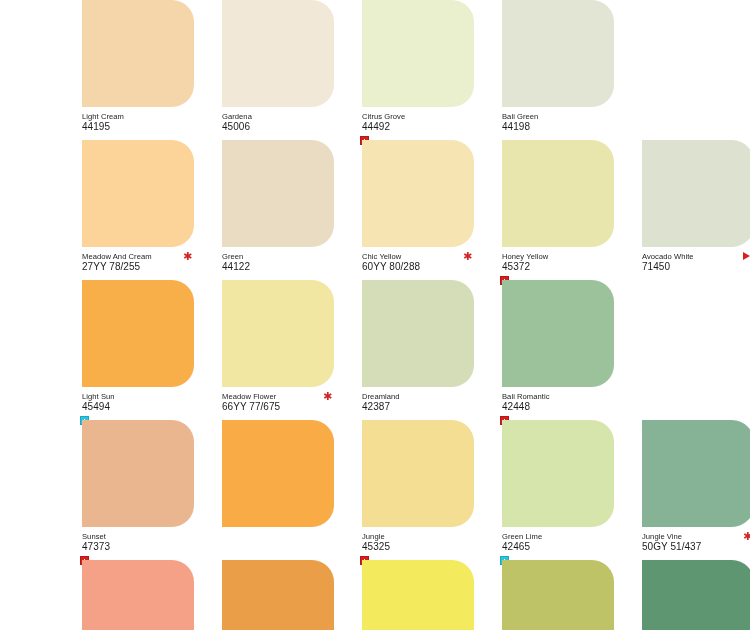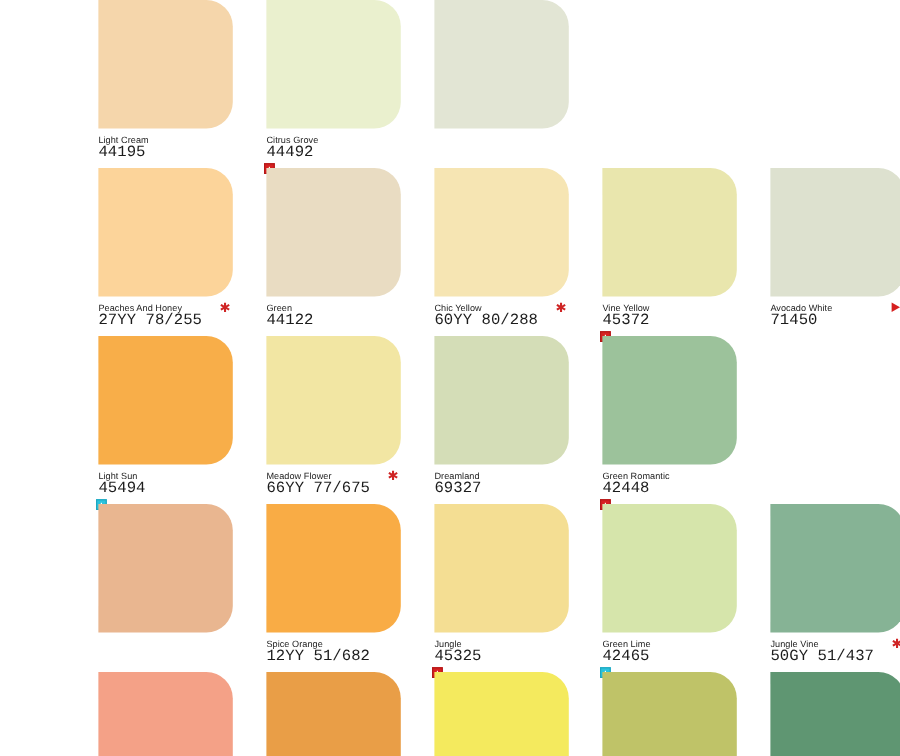--- a/index.html
+++ b/index.html
@@ -67,26 +67,26 @@
   .swatch-name {
     font-size: 7.6px;
     line-height: 9.5px;
     color: #1c1c1c;
     letter-spacing: 0.05px;
     white-space: nowrap;
     font-family: "Liberation Sans", sans-serif;
   }
 
   .swatch-code {
-    font-size: 13px;
+    font-size: 10px;
     line-height: 9.5px;
     color: #1c1c1c;
     letter-spacing: 0.05px;
     white-space: nowrap;
-    font-family: Liberation Mono, monospace;
+    font-family: Liberation Sans, sans-serif;
   }
 
   .swatch-badge {
     position: absolute;
     right: 2px;
     top: 5px;
     width: 9px;
     height: 9px;
     display: block;
   }
@@ -175,36 +175,47 @@
 <div id="swatch-grid">
     <div class="swatch-row row-first">
       <div class="swatch-cell">
         <div class="swatch-chip" style="background: rgb(245, 214, 171);"></div>
         <div class="swatch-meta">
           <div class="swatch-name">Light Cream</div>
           <div class="swatch-code">44195</div>
         </div>
       </div>
       <div class="swatch-cell">
+        <div class="swatch-chip" style="background: rgb(242, 232, 215);"></div>
+        <div class="swatch-meta">
+          <div class="swatch-name">Gardena</div>
+          <div class="swatch-code">45006</div>
+        </div>
+      </div>
+      <div class="swatch-cell">
         <div class="swatch-chip" style="background: rgb(234, 240, 206);"></div>
         <div class="swatch-meta">
           <div class="swatch-name">Citrus Grove</div>
           <div class="swatch-code">44492</div>
           <div class="swatch-badge badge-alert"></div>
         </div>
       </div>
       <div class="swatch-cell">
         <div class="swatch-chip" style="background: rgb(226, 229, 212);"></div>
+        <div class="swatch-meta">
+          <div class="swatch-name">Bali Green</div>
+          <div class="swatch-code">44198</div>
+        </div>
       </div>
     </div>
     <div class="swatch-row">
       <div class="swatch-cell">
         <div class="swatch-chip" style="background: rgb(252, 212, 154);"></div>
         <div class="swatch-meta">
-          <div class="swatch-name">Peaches And Honey</div>
+          <div class="swatch-name">Meadow And Cream</div>
           <div class="swatch-code">27YY 78/255</div>
           <div class="swatch-badge badge-star">✱</div>
         </div>
       </div>
       <div class="swatch-cell">
         <div class="swatch-chip" style="background: rgb(233, 220, 194);"></div>
         <div class="swatch-meta">
           <div class="swatch-name">Green</div>
           <div class="swatch-code">44122</div>
         </div>
@@ -213,21 +224,21 @@
         <div class="swatch-chip" style="background: rgb(246, 229, 179);"></div>
         <div class="swatch-meta">
           <div class="swatch-name">Chic Yellow</div>
           <div class="swatch-code">60YY 80/288</div>
           <div class="swatch-badge badge-star">✱</div>
         </div>
       </div>
       <div class="swatch-cell">
         <div class="swatch-chip" style="background: rgb(233, 230, 173);"></div>
         <div class="swatch-meta">
-          <div class="swatch-name">Vine Yellow</div>
+          <div class="swatch-name">Honey Yellow</div>
           <div class="swatch-code">45372</div>
           <div class="swatch-badge badge-alert"></div>
         </div>
       </div>
       <div class="swatch-cell">
         <div class="swatch-chip" style="background: rgb(221, 225, 207);"></div>
         <div class="swatch-meta">
           <div class="swatch-name">Avocado White</div>
           <div class="swatch-code">71450</div>
           <div class="swatch-badge badge-play"></div>
@@ -248,42 +259,43 @@
         <div class="swatch-meta">
           <div class="swatch-name">Meadow Flower</div>
           <div class="swatch-code">66YY 77/675</div>
           <div class="swatch-badge badge-star">✱</div>
         </div>
       </div>
       <div class="swatch-cell">
         <div class="swatch-chip" style="background: rgb(212, 221, 183);"></div>
         <div class="swatch-meta">
           <div class="swatch-name">Dreamland</div>
-          <div class="swatch-code">69327</div>
+          <div class="swatch-code">42387</div>
         </div>
       </div>
       <div class="swatch-cell">
         <div class="swatch-chip" style="background: rgb(156, 194, 155);"></div>
         <div class="swatch-meta">
-          <div class="swatch-name">Green Romantic</div>
+          <div class="swatch-name">Bali Romantic</div>
           <div class="swatch-code">42448</div>
           <div class="swatch-badge badge-alert"></div>
         </div>
       </div>
     </div>
     <div class="swatch-row">
       <div class="swatch-cell">
         <div class="swatch-chip" style="background: rgb(233, 182, 144);"></div>
+        <div class="swatch-meta">
+          <div class="swatch-name">Sunset</div>
+          <div class="swatch-code">47373</div>
+          <div class="swatch-badge badge-alert"></div>
+        </div>
       </div>
       <div class="swatch-cell">
         <div class="swatch-chip" style="background: rgb(249, 172, 69);"></div>
-        <div class="swatch-meta">
-          <div class="swatch-name">Spice Orange</div>
-          <div class="swatch-code">12YY 51/682</div>
-        </div>
       </div>
       <div class="swatch-cell">
         <div class="swatch-chip" style="background: rgb(244, 222, 147);"></div>
         <div class="swatch-meta">
           <div class="swatch-name">Jungle</div>
           <div class="swatch-code">45325</div>
           <div class="swatch-badge badge-alert"></div>
         </div>
       </div>
       <div class="swatch-cell">

